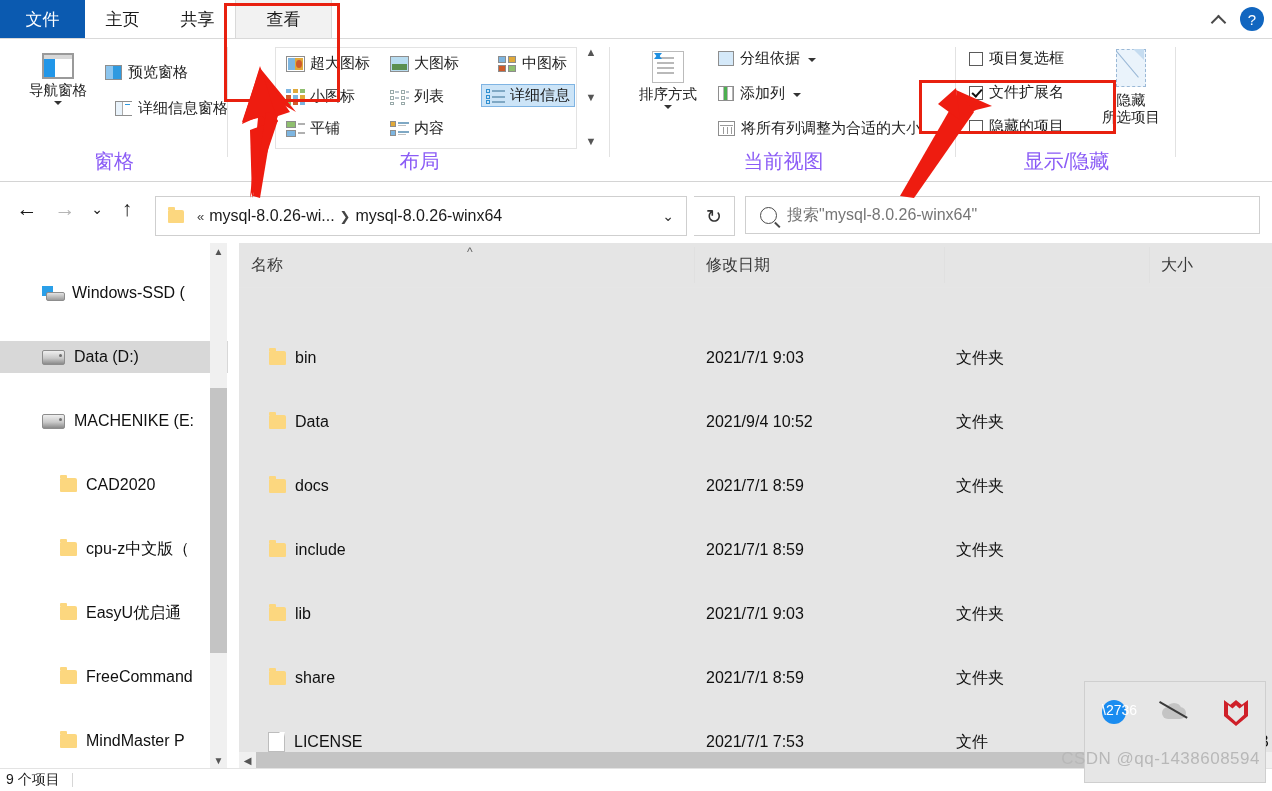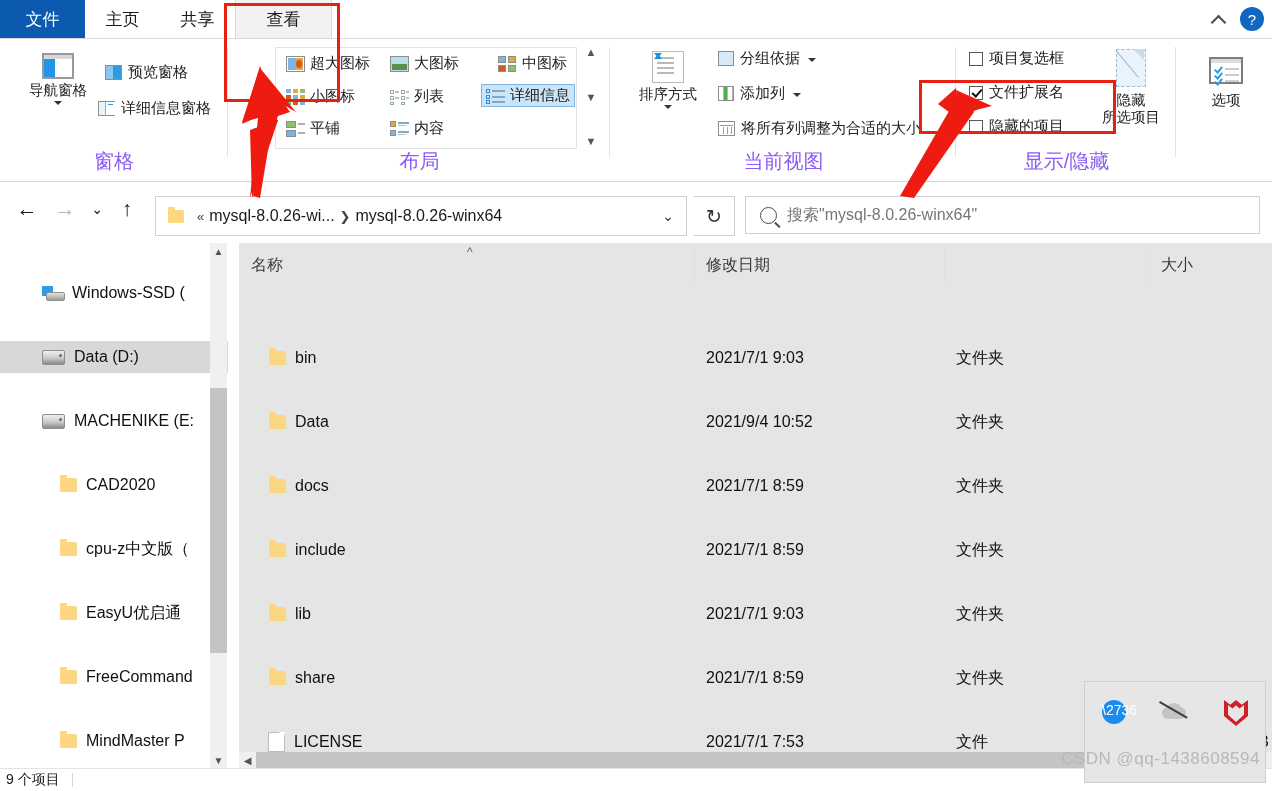--- a/index.html
+++ b/index.html
@@ -225,21 +225,21 @@
         <span class="cap">导航窗格</span>
         <span class="dropcaret"></span>
       </div>
       <div class="smallrow" style="left:105px;top:24px;">
         <span class="ic-pane preview ic">
             <i></i>
             <i class="b"></i>
           </span>
         <span>预览窗格</span>
       </div>
-      <div class="smallrow" style="left:98px;top:60px;">
+      <div class="smallrow" style="left:115px;top:60px;">
         <span class="ic-pane details ic">
             <i></i>
             <i class="b"></i>
           </span>
         <span>详细信息窗格</span>
       </div>
       <div class="glabel">窗格</div>
       <div class="rgroup-sep" style="right:0;"></div>
     </div>
 
@@ -393,33 +393,20 @@
             <span class="fold"></span>
             <span class="slash"></span>
         </span>
         <span class="cap">隐藏</span>
         <span class="cap" style="margin-top:0;">所选项目</span>
       </div>
       <div class="glabel">显示/隐藏</div>
       <div class="rgroup-sep" style="right:0;"></div>
     </div>
 
-    <div class="rgroup" style="left:1177px;width:95px;">
-      <div class="bigbtn" style="left:18px;top:18px;width:62px;">
-        <span class="ic-options">
-          <span class="ck" style="top:7px;"></span>
-            <span class="ln" style="top:9px;"></span>
-          <span class="ck" style="top:13px;"></span>
-            <span class="ln" style="top:15px;"></span>
-          <span class="ck" style="top:19px;"></span>
-            <span class="ln" style="top:21px;"></span>
-        </span>
-        <span class="cap" style="margin-top:8px;">选项</span>
-      </div>
-    </div>
   </div>
 
   <div class="addrrow">
     <div class="navbtn" style="left:14px;">←</div>
     <div class="navbtn" style="left:52px;color:#b6b6b6;">→</div>
     <div class="navbtn" style="left:84px;font-size:14px;">⌄</div>
     <div class="navbtn" style="left:114px;">↑</div>
   </div>
 
   <div class="addrbox">

